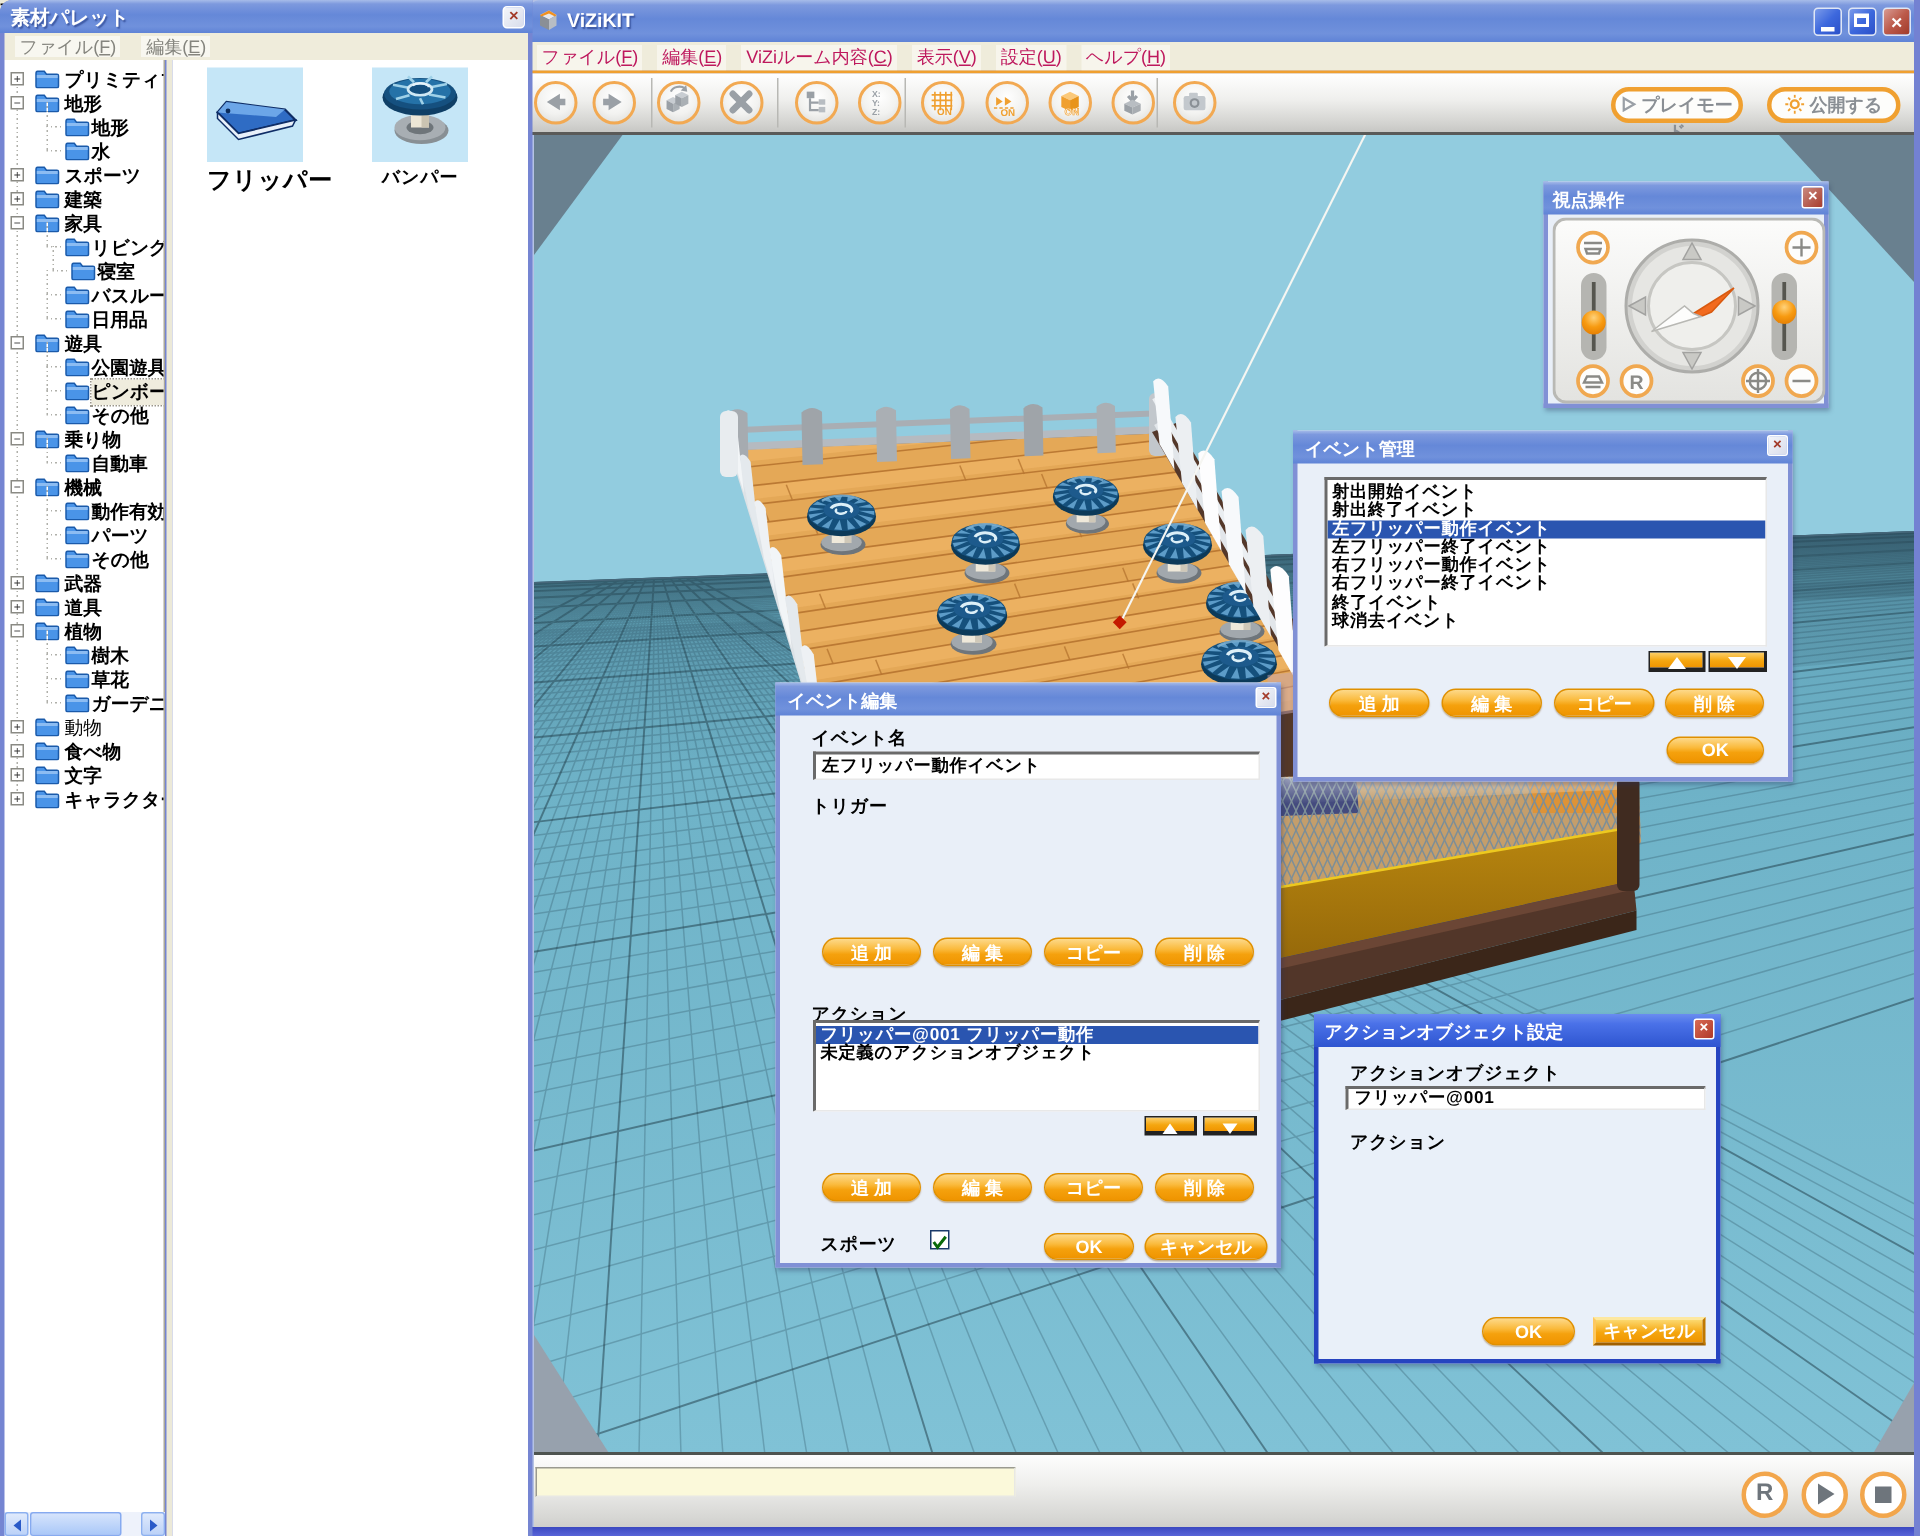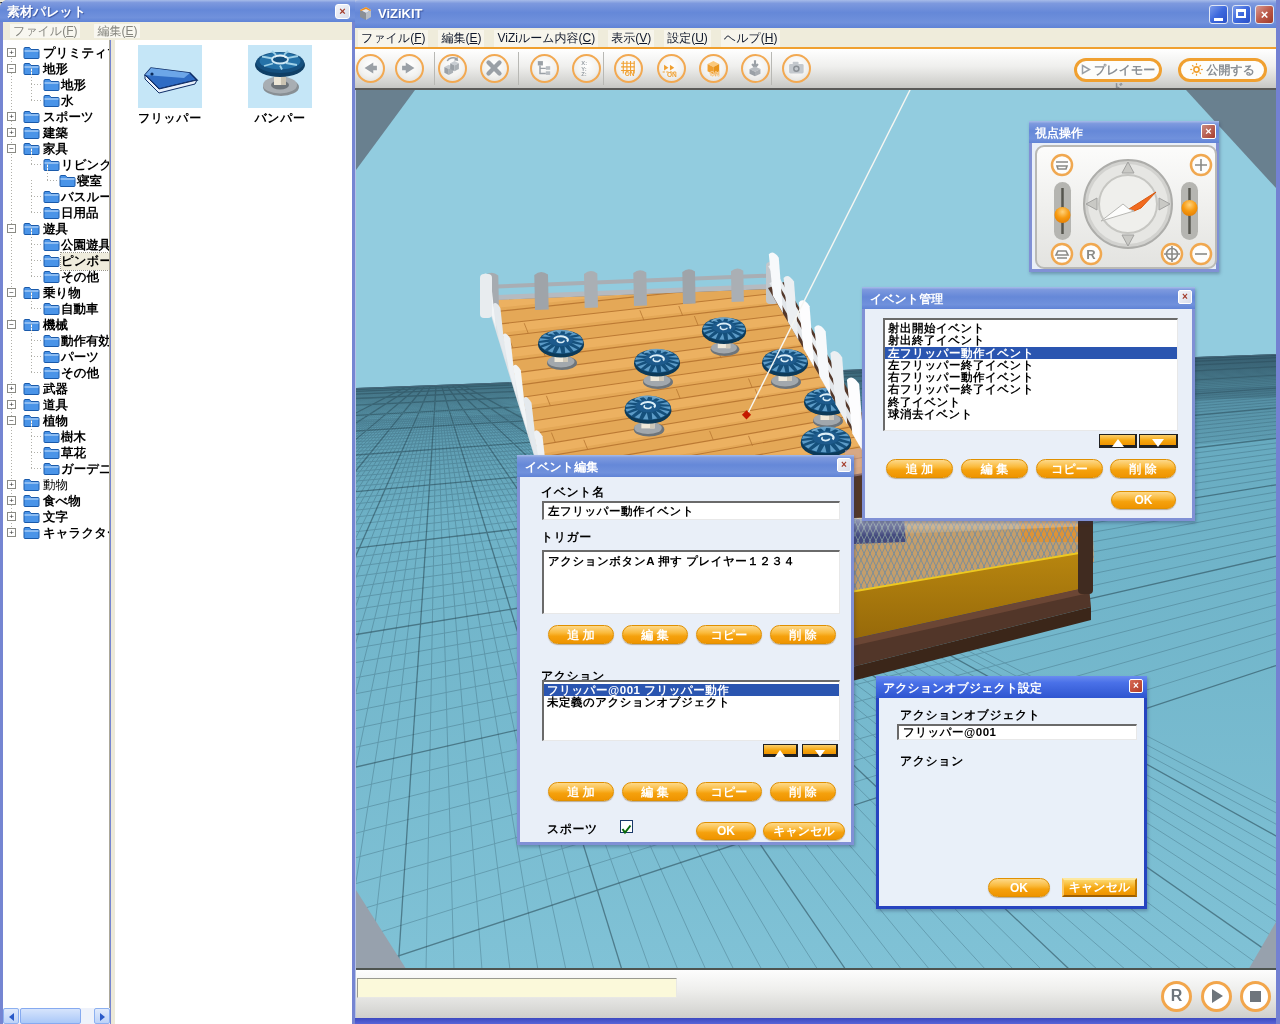--- a/index.html
+++ b/index.html
@@ -30,21 +30,21 @@
    <span class="abs" style="left:26px;top:6px;text-shadow:1px 1px 1px #3a55a0">ViZiKIT</span>
    <div class="abs" style="left:857px;top:5px;width:19px;height:19px;border:1px solid #dfe6f5;border-radius:3px;background:linear-gradient(135deg,#7b9bea,#3d68dd 50%,#2b50c8)">
         <div class="abs" style="left:4px;top:12px;width:9px;height:3px;background:#fff"></div>
       </div>
    <div class="abs" style="left:880px;top:5px;width:19px;height:19px;border:1px solid #dfe6f5;border-radius:3px;background:linear-gradient(135deg,#7b9bea,#3d68dd 50%,#2b50c8)">
         <div class="abs" style="left:3px;top:3px;width:10px;height:9px;border:2px solid #fff;border-top-width:3px"></div>
       </div>
    <div class="abs" style="left:903px;top:5px;width:19px;height:19px;border:1px solid #dfe6f5;border-radius:3px;background:linear-gradient(135deg,#d89b93,#bc5a4a 50%,#a03a2a);color:#fff;font-size:13px;font-weight:bold;text-align:center;line-height:17px">×</div>
  </div>
 
- <div class="abs" style="left:0;top:28px;width:928px;height:19px;background:#efecdb;font-size:12px;color:#0f172a;padding:2px 0 0 6px">
+ <div class="abs" style="left:0;top:28px;width:928px;height:19px;background:#efecdb;font-size:12px;color:#be185d;padding:2px 0 0 6px">
   <span class="menu-it">ファイル(<u>F</u>)</span><span class="menu-it">編集(<u>E</u>)</span><span class="menu-it">ViZiルーム内容(<u>C</u>)</span><span class="menu-it">表示(<u>V</u>)</span><span class="menu-it">設定(<u>U</u>)</span><span class="menu-it">ヘルプ(<u>H</u>)</span>
  </div>
  <div class="abs" style="left:0;top:47px;width:928px;height:2px;background:#f0a030"></div>
 
  <div class="abs" style="left:0;top:49px;width:928px;height:39px;background:linear-gradient(#ffffff,#efefed 45%,#d3d3d0 85%,#c7c7c4)">
   <div class="abs" style="left:82px;top:3px;width:1px;height:33px;background:#b8b8b4"></div>
   <div class="abs" style="left:166px;top:3px;width:1px;height:33px;background:#b8b8b4"></div>
   <div class="abs" style="left:251px;top:3px;width:1px;height:33px;background:#b8b8b4"></div>
   <div class="abs" style="left:419px;top:3px;width:1px;height:33px;background:#b8b8b4"></div>
   <div class="tbtn" style="left:3.5px;top:5px"><svg width="24" height="24" viewBox="0 0 33 33">
@@ -928,21 +928,21 @@
       </div>
       <div class="abs" style="left:0;top:116px;width:107px;height:16px">
         <div class="abs" style="left:28px;top:8px;width:10px;height:1px;background:repeating-linear-gradient(90deg,#b0b0aa 0 1px,#fff 1px 3px)"></div>
         <div class="abs" style="left:28px;top:-8px;width:1px;height:16px;background:repeating-linear-gradient(#b0b0aa 0 1px,#fff 1px 3px)"></div>
         <svg width="17" height="13" viewBox="0 0 17 13" style="position:absolute;left:40px;top:2px">
           <path d="M1 3 L1 11.5 Q1 12.5 2 12.5 L15 12.5 Q16 12.5 16 11.5 L16 4.5 Q16 3.5 15 3.5 L8 3.5 L6.5 1.5 L2 1.5 Q1 1.5 1 3 Z" fill="#4a94e8" stroke="#1a5aaa" stroke-width="1"></path>
           <path d="M1.5 4 L15.5 4 L15.5 6 L1.5 6 Z" fill="#9cc6f4" opacity="0.8"></path>
         </svg>
         <span class="abs" style="left:58px;top:1px;font-size:12.5px;white-space:nowrap;font-weight:bold">リビング</span>
       </div>
-      <div class="abs" style="left:16px;top:132px;width:107px;height:16px">
+      <div class="abs" style="left:4px;top:132px;width:107px;height:16px">
         <div class="abs" style="left:28px;top:8px;width:10px;height:1px;background:repeating-linear-gradient(90deg,#b0b0aa 0 1px,#fff 1px 3px)"></div>
         <div class="abs" style="left:28px;top:-8px;width:1px;height:16px;background:repeating-linear-gradient(#b0b0aa 0 1px,#fff 1px 3px)"></div>
         <svg width="17" height="13" viewBox="0 0 17 13" style="position:absolute;left:40px;top:2px">
           <path d="M1 3 L1 11.5 Q1 12.5 2 12.5 L15 12.5 Q16 12.5 16 11.5 L16 4.5 Q16 3.5 15 3.5 L8 3.5 L6.5 1.5 L2 1.5 Q1 1.5 1 3 Z" fill="#4a94e8" stroke="#1a5aaa" stroke-width="1"></path>
           <path d="M1.5 4 L15.5 4 L15.5 6 L1.5 6 Z" fill="#9cc6f4" opacity="0.8"></path>
         </svg>
         <span class="abs" style="left:58px;top:1px;font-size:12.5px;white-space:nowrap;font-weight:bold">寝室</span>
       </div>
       <div class="abs" style="left:0;top:148px;width:107px;height:16px">
         <div class="abs" style="left:28px;top:8px;width:10px;height:1px;background:repeating-linear-gradient(90deg,#b0b0aa 0 1px,#fff 1px 3px)"></div>
@@ -1136,21 +1136,21 @@
  <div class="abs" style="left:111px;top:40px;width:4px;height:984px;background:#ece9d8"></div>
  <div class="abs" style="left:115px;top:40px;width:237px;height:984px;background:#fff">
    <div class="abs" style="left:23px;top:5px;width:64px;height:63px;background:#c5e6f7">
      <svg width="64" height="63" viewBox="0 0 64 63">
           <path d="M7 30 L13 23 L52 28 L59 35 L21 44 Z" fill="#2f6cc4" stroke="#0f2d66" stroke-width="1.5"></path>
           <path d="M7 30 L13 23 L52 28 L46 33 Z" fill="#6ca6e8"></path>
           <path d="M7 30 L21 44 L59 35 L57 39 L21 48 L7 34 Z" fill="#e8f0fa" stroke="#0f2d66" stroke-width="1"></path>
           <circle cx="14" cy="29" r="1.6" fill="#0a2a5a"></circle>
         </svg>
    </div>
-   <div class="abs lbl" style="left:23px;top:70px;width:64px;text-align:left;font-size:12px">フリッパー</div>
+   <div class="abs lbl" style="left:23px;top:70px;width:64px;text-align:left;font-size:16px">フリッパー</div>
    <div class="abs" style="left:133px;top:5px;width:64px;height:63px;background:#c5e6f7">
      <svg width="64" height="63" viewBox="0 0 64 63">
           <ellipse cx="33" cy="42" rx="18" ry="9" fill="#888f94"></ellipse>
           <ellipse cx="32" cy="40" rx="17" ry="8.5" fill="#a8aeb3"></ellipse>
           <ellipse cx="32" cy="40" rx="9" ry="4.5" fill="#6e757a"></ellipse>
           <rect x="26" y="24" width="12" height="16" fill="#ece6d6"></rect>
           <rect x="33" y="24" width="5" height="16" fill="#cbc4b2"></rect>
           <ellipse cx="32" cy="20" rx="25" ry="12" fill="#0f3f66"></ellipse>
           <ellipse cx="32" cy="17.5" rx="24" ry="10.5" fill="#15507f"></ellipse>
           <ellipse cx="32" cy="16" rx="20.5" ry="8.5" fill="#2572a8"></ellipse>
@@ -1251,21 +1251,20 @@
 </div>
 
 <div class="dlg" style="left:517px;top:455px;width:337px;height:390px">
  <div class="bar" style="width:337px">
       <span class="abs" style="left:8px;top:4px">イベント編集</span>
   <div class="abs" style="left:320px;top:3px;width:14px;height:14px;border:1px solid #fff;border-radius:2px;background:linear-gradient(135deg,#f3f5fa,#d8ddeb);color:#a33b2a;font-size:10px;font-weight:bold;text-align:center;line-height:12px">×</div>
  </div>
  <div class="lbl" style="left:21px;top:29px">イベント名</div>
  <div class="tfield" style="left:22px;top:46px;width:298px;height:19px;line-height:16px;padding-left:4px">左フリッパー動作イベント</div>
  <div class="lbl" style="left:21px;top:74px">トリガー</div>
- <div class="lbox" style="left:22px;top:95px;width:298px;height:64px;padding:3px 0 0 4px">アクションボタンA 押す プレイヤー１２３４</div>
  <div class="obtn" style="left:28px;top:170px;width:66px;height:19px;line-height:18px">追 加</div>
  <div class="obtn" style="left:102px;top:170px;width:66px;height:19px;line-height:18px">編 集</div>
  <div class="obtn" style="left:176px;top:170px;width:66px;height:19px;line-height:18px">コピー</div>
  <div class="obtn" style="left:250px;top:170px;width:66px;height:19px;line-height:18px">削 除</div>
  <div class="lbl" style="left:21px;top:213px">アクション</div>
  <div class="lbox" style="left:22px;top:225px;width:298px;height:61px;padding:2px 0 0 3px">
   <div class="sel" style="margin-left:-3px;padding-left:3px">フリッパー@001 フリッパー動作</div>未定義のアクションオブジェクト
  </div>
  <div class="udbtn" style="left:243px;top:289px;width:35px;height:13px"><span style="border-bottom:7px solid #fff;border-left-width:5px;border-right-width:5px"></span></div>
  <div class="udbtn" style="left:282px;top:289px;width:36px;height:13px"><span style="border-top:7px solid #fff;border-left-width:5px;border-right-width:5px"></span></div>

